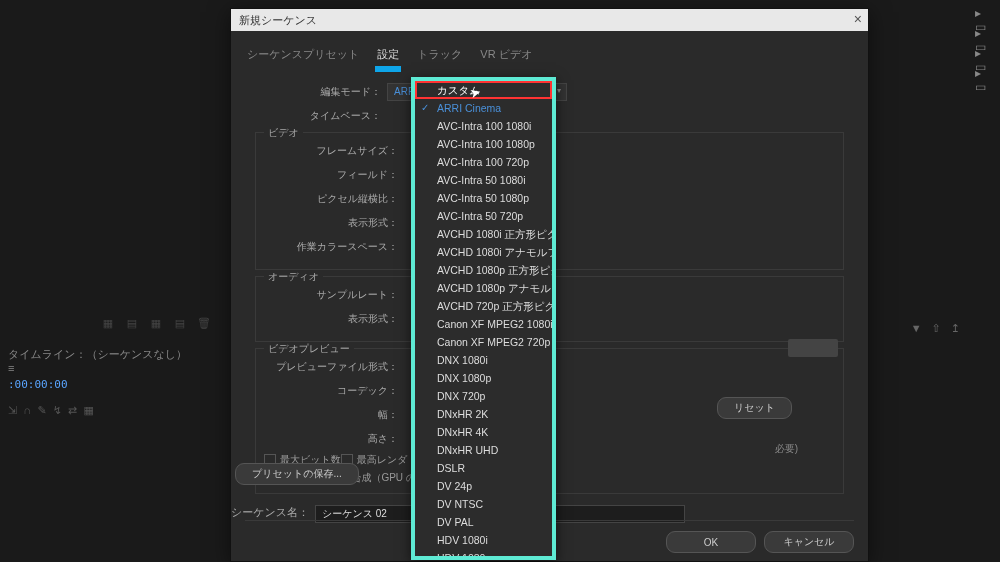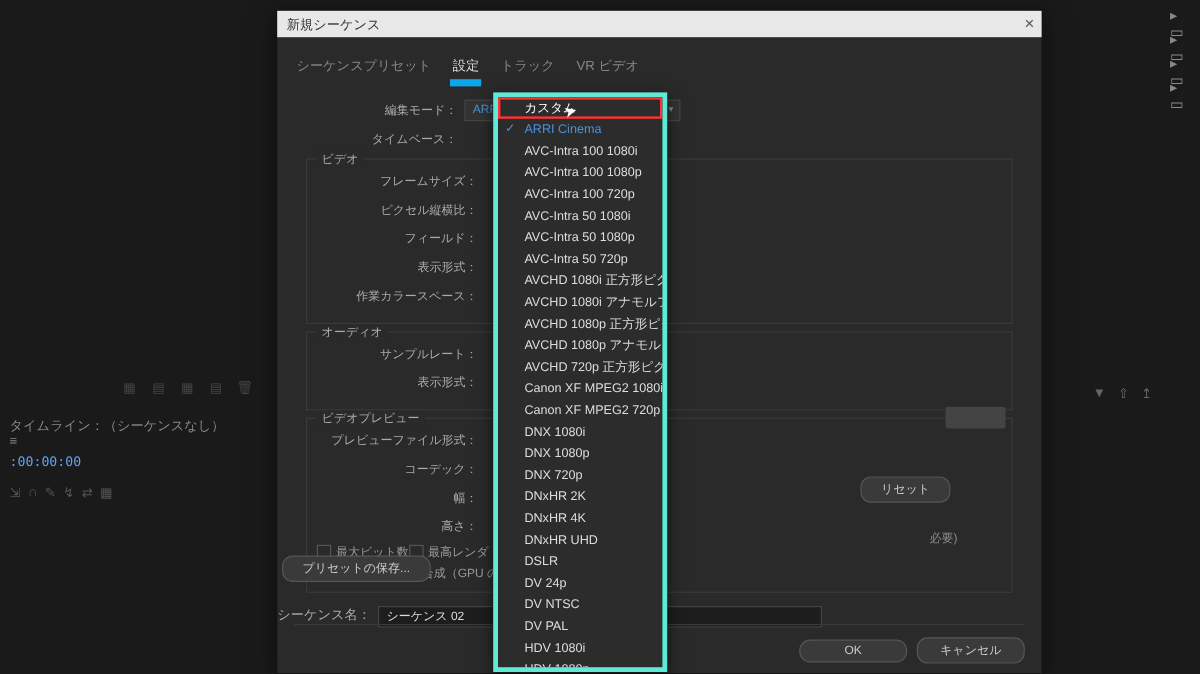--- a/index.html
+++ b/index.html
@@ -115,21 +115,20 @@
 
     .bottom-row {
       position: absolute;
       bottom: 8px;
       left: 16px;
       right: 14px;
       display: flex;
       justify-content: flex-end;
       gap: 8px;
       padding-top: 8px;
-      align-items: center;
     }
     .bottom-row .btn { width: 90px; text-align: center; }
 
     .seq-name-row {
       position: absolute;
       bottom: 38px;
       left: 0;
       display: flex;
       align-items: flex-start;
       gap: 6px;
@@ -266,24 +265,24 @@
     <div class="row">
       <div class="label">タイムベース：</div>
     </div>
 
     <div class="fieldset">
       <div class="fs-label">ビデオ</div>
       <div class="row">
           <div class="label">フレームサイズ：</div>
         </div>
       <div class="row">
+          <div class="label">フィールド：</div>
+        </div>
+      <div class="row">
           <div class="label">ピクセル縦横比：</div>
-        </div>
-      <div class="row">
-          <div class="label">フィールド：</div>
         </div>
       <div class="row">
           <div class="label">表示形式：</div>
         </div>
       <div class="row">
           <div class="label">作業カラースペース：</div>
         </div>
     </div>
 
     <div class="fieldset">

